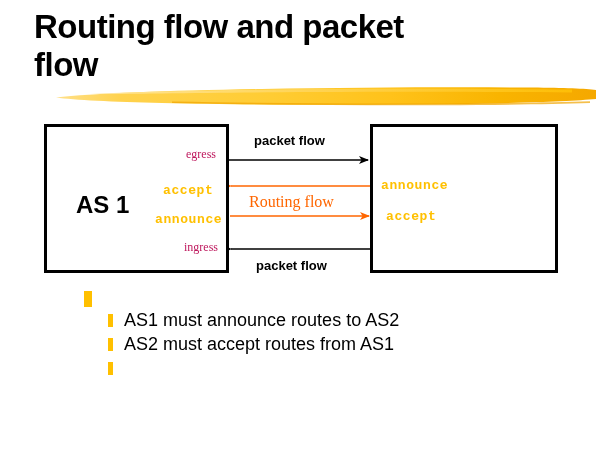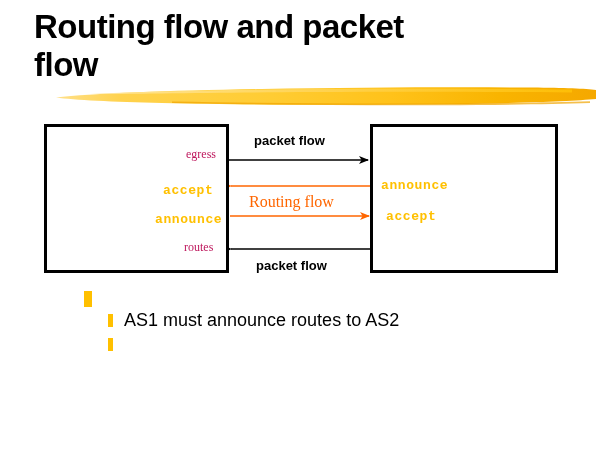--- a/index.html
+++ b/index.html
@@ -202,22 +202,23 @@
     <line x1="229" y1="160" x2="368" y2="160" stroke="#000000" stroke-width="1.4" marker-end="url(#arrowBlackR)"></line>
 
     <line x1="370" y1="186" x2="231" y2="186" stroke="#ff6600" stroke-width="1.6" marker-end="url(#arrowOrangeL)"></line>
 
     <line x1="230" y1="216" x2="369" y2="216" stroke="#ff6600" stroke-width="1.6" marker-end="url(#arrowOrangeR)"></line>
 
     <line x1="370" y1="249" x2="231" y2="249" stroke="#000000" stroke-width="1.4" marker-end="url(#arrowBlackL)"></line>
   </svg>
 
   <div id="as1-box" class="as-box"></div>
+  <div id="as1-label" class="as-label">AS 1</div>
   <div id="egress-label" class="port-label">egress</div>
-  <div id="ingress-label" class="port-label">routes</div>
+  <div id="ingress-label" class="port-label">ingress</div>
   <div id="as1-accept" class="route-label">accept</div>
   <div id="as1-announce" class="route-label">announce</div>
 
   <div id="as2-box" class="as-box"></div>
   <div id="as2-announce" class="route-label">announce</div>
   <div id="as2-accept" class="route-label">accept</div>
 
   <div id="packet-flow-top" class="flow-caption">packet flow</div>
   <div id="packet-flow-bottom" class="flow-caption">packet flow</div>
   <div id="routing-flow-label">Routing flow</div>
@@ -227,19 +228,23 @@
 
   <div class="bullet-row b1">
     <span class="marker marker-l1"></span>
   </div>
 
   <div class="bullet-row b2">
     <span class="marker marker-l2"></span>
     <span class="bullet-text-l2">AS1 must announce routes to AS2</span>
   </div>
 
-
   <div class="bullet-row b2">
     <span class="marker marker-l2"></span>
+    <span class="bullet-text-l2">AS2 must accept routes from AS1</span>
+  </div>
+
+  <div class="bullet-row b2">
+    <span class="marker marker-l2"></span>
   </div>
 
 
 </div>
 
 </body></html>

